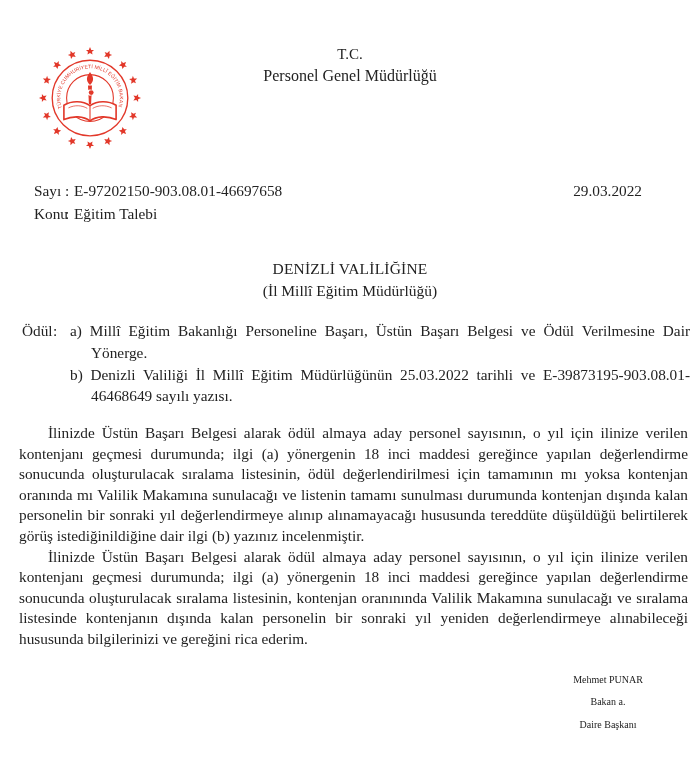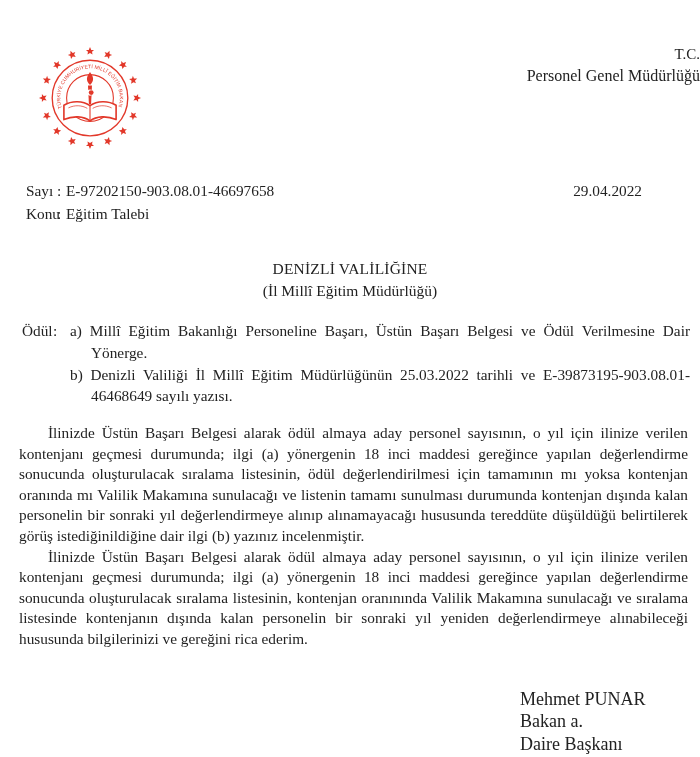--- a/index.html
+++ b/index.html
@@ -7,45 +7,45 @@
     position:relative;
     width:700px;height:757px;
     background:#ffffff;
     font-family:"Liberation Serif","DejaVu Serif",serif;
     color:#222222;
     overflow:hidden;
   }
   
   .emblem{position:absolute;left:36px;top:44px;width:108px;height:108px;}
   
-  .header-block{position:absolute;left:0;right:0;top:44px;text-align:right;}
+  .header-block{position:absolute;left:0;right:0;top:44px;text-align:center;}
   .tc{font-size:15px;line-height:20px;}
   .ministry{font-size:16.5px;line-height:25px;letter-spacing:0.3px;}
   .dept{font-size:16px;line-height:24px;}
   
-  .meta{position:absolute;top:179px;left:26px;right:58px;font-size:15.3px;line-height:23px;}
+  .meta{position:absolute;top:179px;left:34px;right:58px;font-size:15.3px;line-height:23px;}
   .meta-row{white-space:nowrap;}
   .meta-label{display:inline-block;width:31px;}
   .meta-colon{display:inline-block;width:9px;}
   .letter-date{position:absolute;right:0;top:0;}
   
   .recipient{position:absolute;top:258px;left:0;right:0;text-align:center;line-height:22px;}
   .recipient-1{font-size:15.5px;letter-spacing:0.2px;}
   .recipient-2{font-size:15.5px;}
   
   .ilgi{position:absolute;top:320px;left:22px;right:10px;font-size:15.3px;line-height:21.8px;}
   .ilgi-label{position:absolute;left:0;top:0;}
   .ilgi-colon{position:absolute;left:31px;top:0;}
   .ilgi-items{margin-left:48px;}
   .ilgi-item{padding-left:21px;text-indent:-21px;text-align:justify;}
   
   .body-text{position:absolute;top:423px;left:19px;right:12px;font-size:15.3px;line-height:20.6px;text-align:justify;}
   .body-text p{margin:0;text-indent:29px;}
   
-  .signature{position:absolute;top:669px;left:520px;width:176px;font-size:18px;line-height:22.3px;margin-top:19px;}
+  .signature{position:absolute;top:669px;left:520px;width:176px;text-align:center;font-size:10px;line-height:22.3px;}
 </style>
 </head>
 <body>
 
 <div class="page">
 
   <svg class="emblem" viewBox="0 0 120 120" xmlns="http://www.w3.org/2000/svg" aria-hidden="true">
     <defs>
       <path id="star" d="M0,-4.7 L1.4,-1.45 L4.5,-1.45 L2.25,0.55 L2.8,3.8 L0,1.95 L-2.8,3.8 L-2.25,0.55 L-4.5,-1.45 L-1.4,-1.45 Z"></path>
       <path id="ringPath" d="M29,71.3 A33,33 0 1 1 91,71.3" fill="none"></path>
@@ -90,21 +90,21 @@
     <div class="dept">Personel Genel Müdürlüğü</div>
   </div>
 
   <div class="meta">
     <div class="meta-row">
       <span class="meta-label">Sayı</span><span class="meta-colon">:</span><span>E-97202150-903.08.01-46697658</span>
     </div>
     <div class="meta-row">
       <span class="meta-label">Konu</span><span class="meta-colon">:</span><span>Eğitim Talebi</span>
     </div>
-    <div class="letter-date">29.04.2022</div>
+    <div class="letter-date">29.03.2022</div>
   </div>
 
   <div class="recipient">
     <div class="recipient-1">DENİZLİ VALİLİĞİNE</div>
     <div class="recipient-2">(İl Millî Eğitim Müdürlüğü)</div>
   </div>
 
   <div class="ilgi">
     <span class="ilgi-label">Ödül</span>
     <span class="ilgi-colon">:</span>

